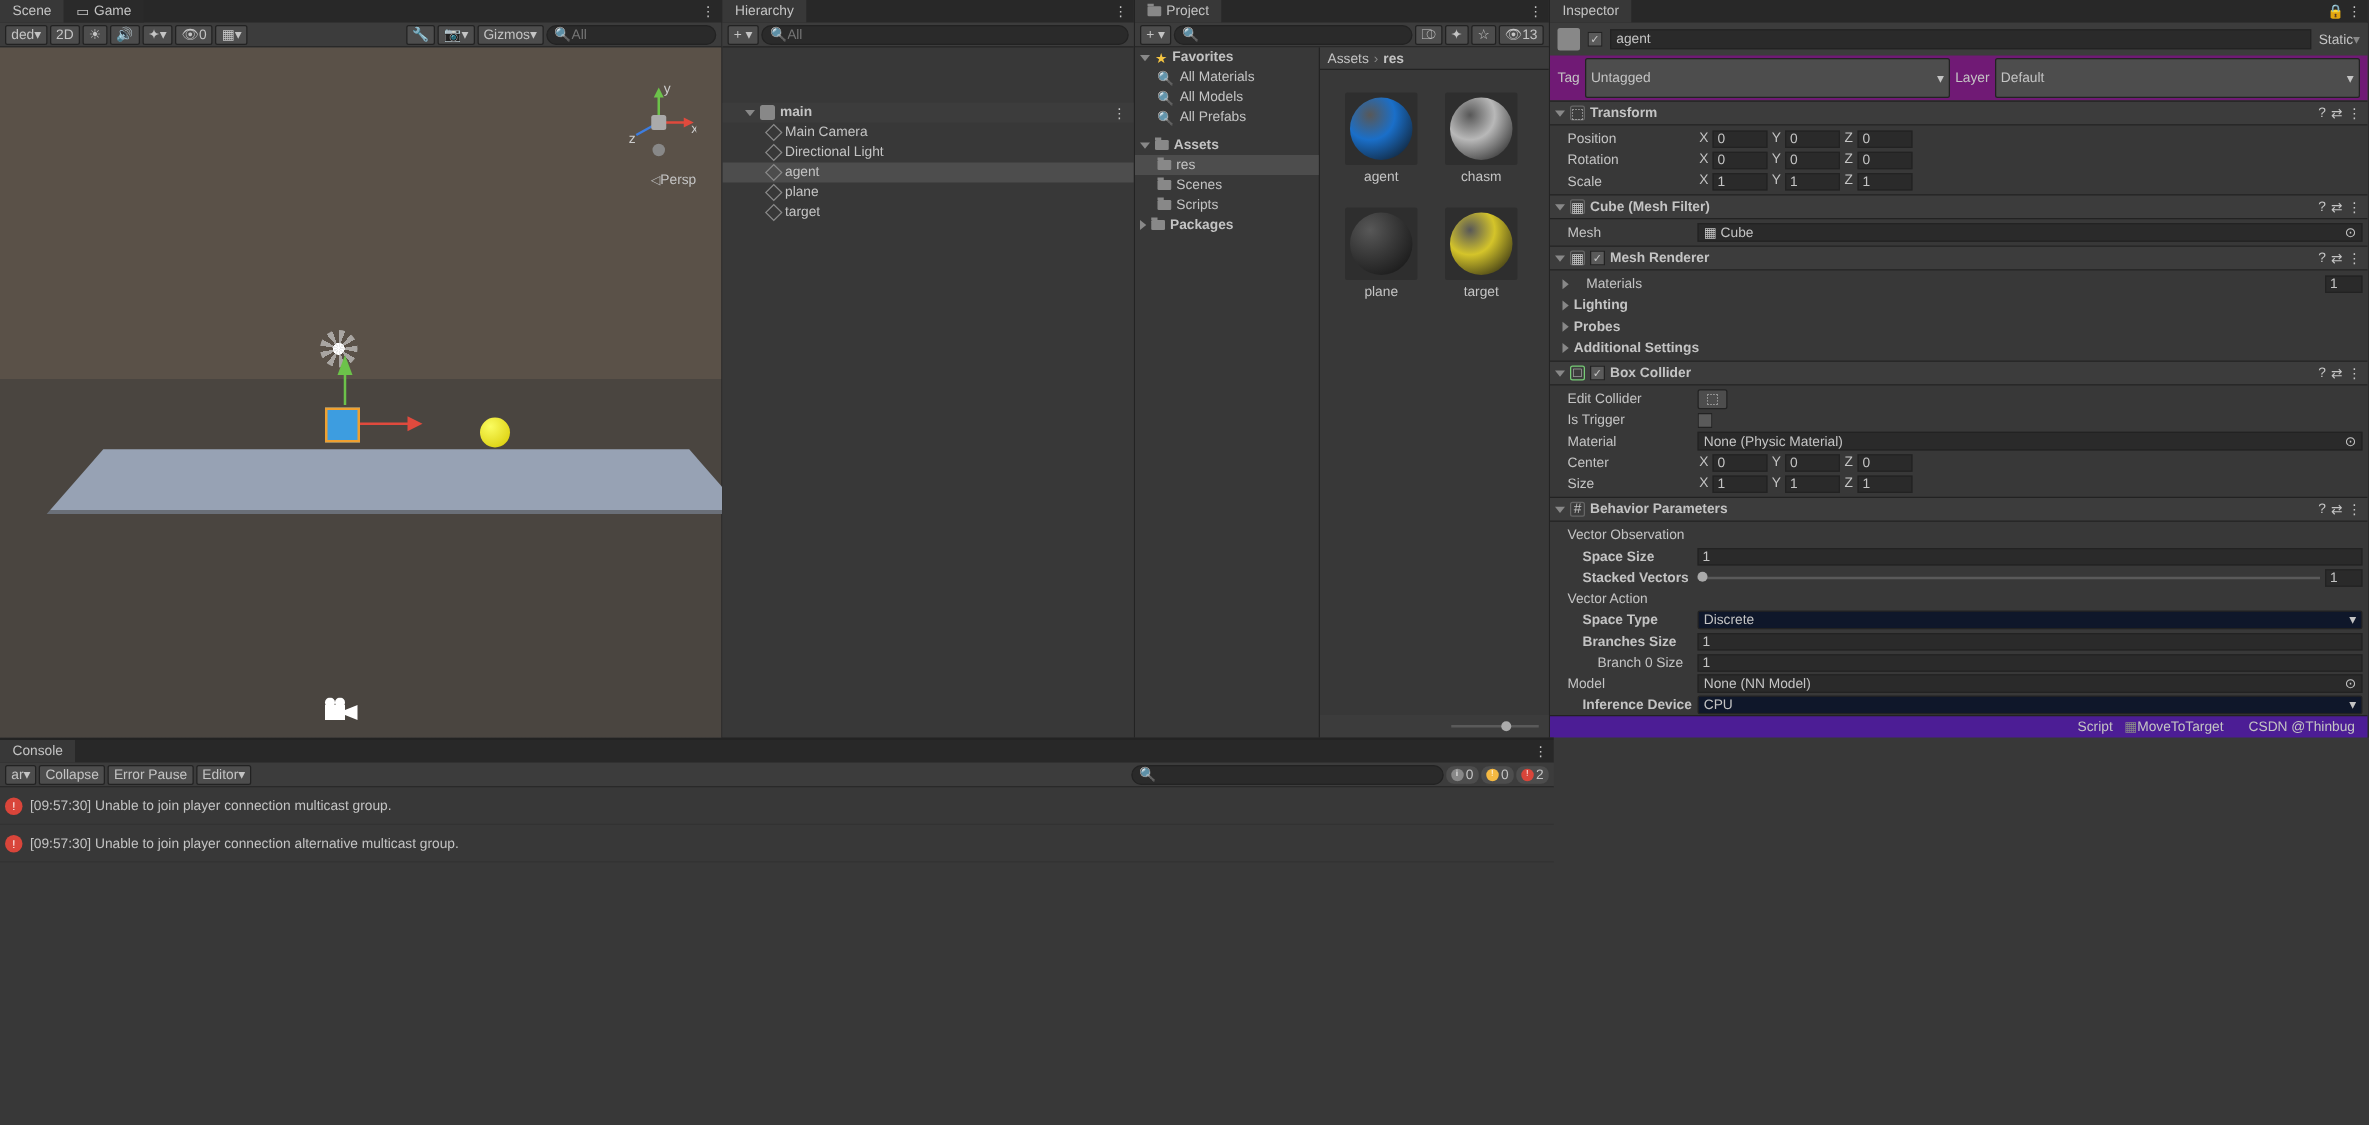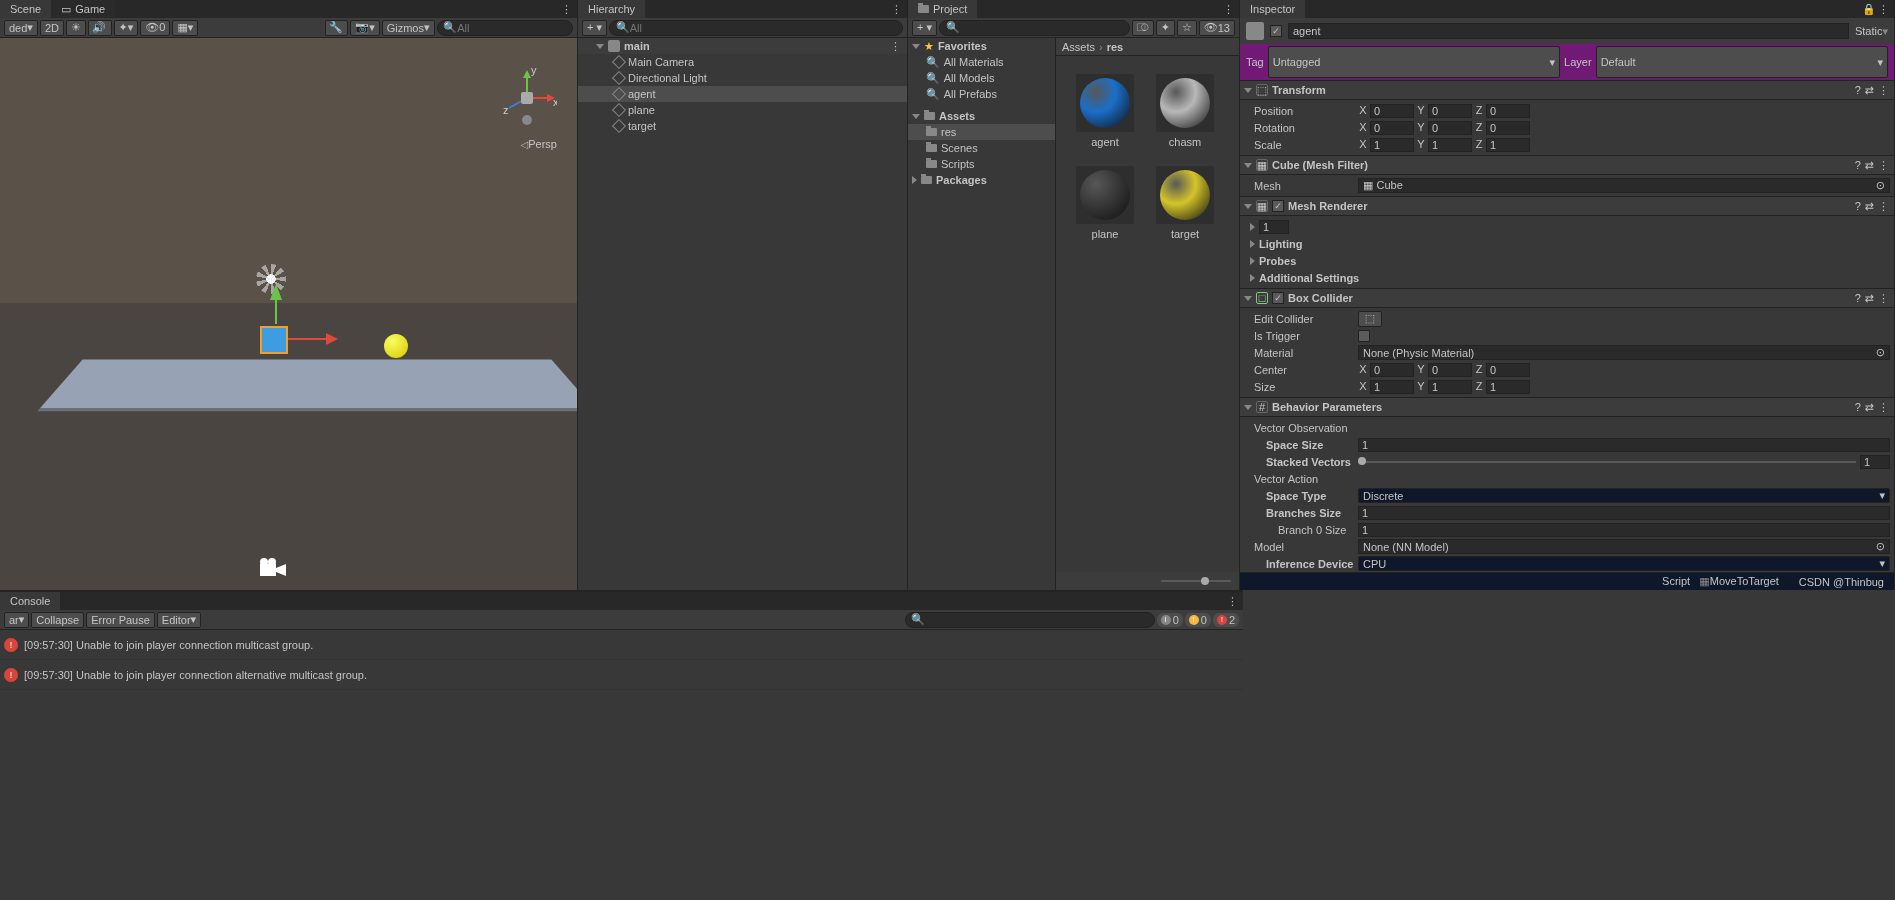--- a/index.html
+++ b/index.html
@@ -24,21 +24,21 @@
 .cube { position:absolute; left:260px; top:288px; width:28px; height:28px; background:#3d9de0; border:2px solid #f0a030; }
 .sphere { position:absolute; left:384px; top:296px; width:24px; height:24px; border-radius:50%; background:radial-gradient(circle at 35% 30%,#fafc60,#d7c800); }
 .light-icon { position:absolute; left:260px; top:230px; width:22px; height:22px; background:radial-gradient(circle,#fff 30%,transparent 31%); }
 .light-icon::before { content:""; position:absolute; inset:-4px; background:repeating-conic-gradient(#ddd 0 20deg,transparent 20deg 40deg); border-radius:50%; opacity:.6; }
 .cam-icon { position:absolute; left:256px; top:520px; color:#fff; }
 .arrow-y { position:absolute; left:270px; top:246px; width:0; height:0; border-left:6px solid transparent; border-right:6px solid transparent; border-bottom:16px solid #6cc24a; }
 .arrow-y::after { content:""; position:absolute; left:-1px; top:14px; width:2px; height:26px; background:#6cc24a; }
 .arrow-x { position:absolute; left:288px; top:300px; width:40px; height:2px; background:#e04a3d; }
 .arrow-x::after { content:""; position:absolute; right:-10px; top:-5px; width:0; height:0; border-top:6px solid transparent; border-bottom:6px solid transparent; border-left:12px solid #e04a3d; }
 .hierarchy-panel { width:330px; }
-.tree { flex:1; background:#383838; overflow:auto; }
+.tree { flex:1; background:#383838; overflow:auto;margin-top:44px; }
 .tree-row { display:flex; align-items:center; height:16px; padding-left:4px; gap:4px; }
 .tree-row.level1 { padding-left:18px; }
 .tree-row.level2 { padding-left:36px; }
 .tree-row.selected { background:#4d4d4d; }
 .scene-ico { width:12px; height:12px; background:#888; border-radius:2px; }
 .go-ico { width:10px; height:10px; border:1px solid #888; transform:rotate(45deg); }
 .foldr { width:0; height:0; border-top:4px solid transparent; border-bottom:4px solid transparent; border-left:5px solid #888; }
 .foldd { width:0; height:0; border-left:4px solid transparent; border-right:4px solid transparent; border-top:5px solid #888; }
 .menu-dots { position:absolute; right:6px; }
 .project-panel { width:332px; }
@@ -80,21 +80,21 @@
 .obj-field { flex:1; background:#2a2a2a; border:1px solid #222; height:15px; padding:0 4px; display:flex; align-items:center; justify-content:space-between; }
 .little-ico { width:12px; height:12px; border:1px solid #666; border-radius:2px; display:flex; align-items:center; justify-content:center; }
 .console-panel { flex:1; display:flex; flex-direction:column; border-top:2px solid #232323; }
 .console-body { flex:1; background:#383838; }
 .log-row { display:flex; align-items:center; gap:6px; height:30px; padding:0 4px; border-bottom:1px solid #323232; }
 .err-dot { width:14px; height:14px; border-radius:50%; background:#d9453a; display:flex; align-items:center; justify-content:center; color:#fff; font-size:9px; }
 .badge { display:flex; align-items:center; gap:2px; background:#4d4d4d; padding:0 4px; border-radius:6px; height:14px; }
 .badge .err-dot { width:10px; height:10px; font-size:7px; }
 .badge.info .err-dot { background:#888; }
 .badge.warn .err-dot { background:#f5b942; }
-.footer { height:18px; background:#0f172a; display:flex; align-items:center; justify-content:flex-end; padding:0 10px; gap:20px; border-top:1px solid #222; }
+.footer { height:18px; background:#4c1d95; display:flex; align-items:center; justify-content:flex-end; padding:0 10px; gap:20px; border-top:1px solid #222; }
 .sel { color:#888; }
 svg { display:block; }
 </style>
 </head>
 <body>
 
 <div class="main-row">
 
   <div class="panel scene-panel">
     <div class="tab-bar">
@@ -397,20 +397,21 @@
           <b>Mesh Renderer</b>
           <div class="comp-icons">
             <span>?</span>
             <span>⇄</span>
             <span class="dots">⋮</span>
           </div>
         </div>
       <div class="comp-body">
         <div class="prop-row">
             <span class="foldr" style="margin-left:6px"></span>
+            <span class="prop-label" style="width:auto;flex:1">Materials</span>
             <input class="num-field" style="width: 30px;" value="1">
           </div>
         <div class="prop-row">
             <span class="foldr" style="margin-left:6px"></span>
             <b>Lighting</b>
           </div>
         <div class="prop-row">
             <span class="foldr" style="margin-left:6px"></span>
             <b>Probes</b>
           </div>

